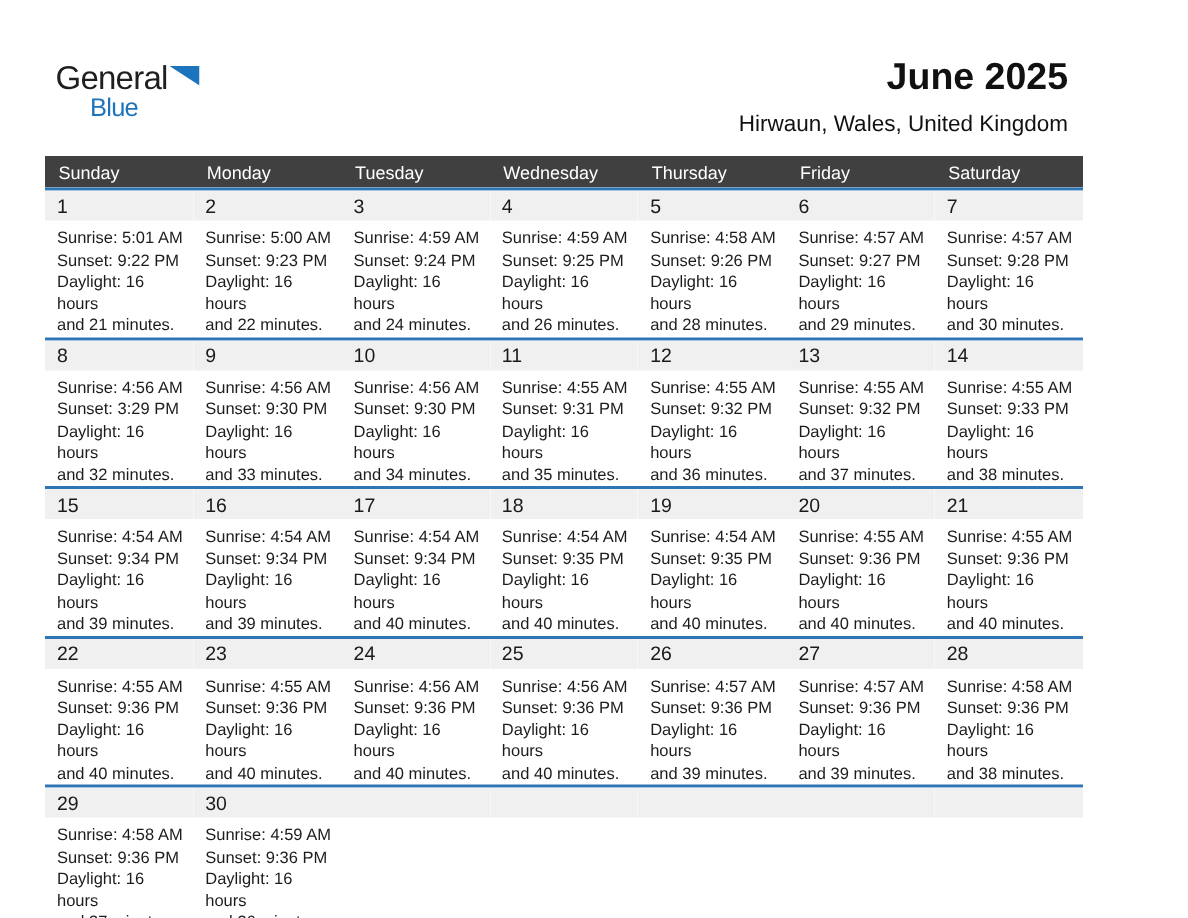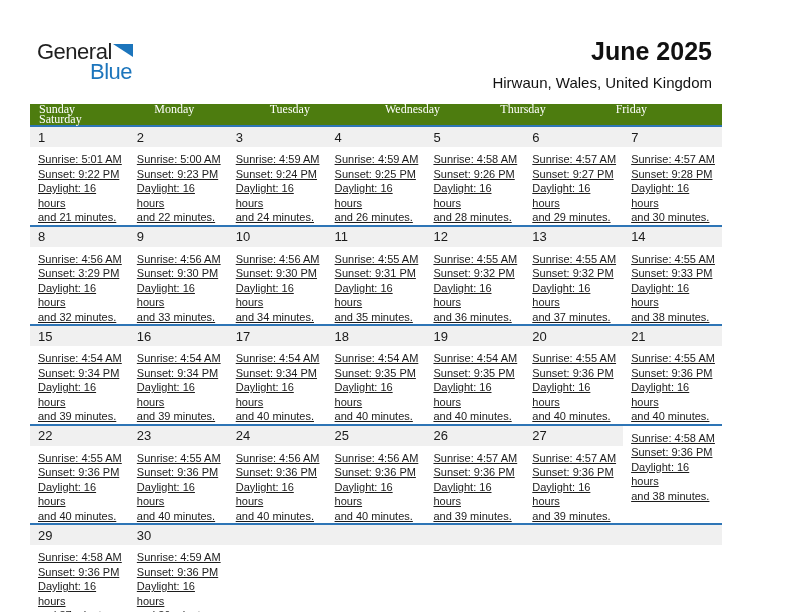--- a/index.html
+++ b/index.html
@@ -9,39 +9,39 @@
   .page { width:752px; height:612px; position:relative; }
 
   
   .top { display:flex; justify-content:space-between; align-items:flex-start;
          padding:32px 30px 0 37px; height:104px; }
 
   .logo { position:relative; margin-top:10px; }
   .logo-row1 { display:flex; align-items:flex-start; }
   .logo-general { font-size:22px; color:#1f1f1f; letter-spacing:-0.5px; line-height:20px; }
   .logo-tri { margin-left:1px; margin-top:1px; display:block; }
-  .logo-blue { font-size:22px; color:#1c75bc; letter-spacing:-0.5px; line-height:19px; margin-left:53px; }
+  .logo-blue { font-size:17px; color:#1c75bc; letter-spacing:-0.5px; line-height:19px; margin-left:23px; }
 
   .titles { text-align:right; padding-right:10px; margin-top:6px; }
   .month-title { font-size:25px; color:#111; font-weight:700; line-height:26px; }
   .location { font-size:15px; color:#111; margin-top:10px; }
 
   
   .calendar { margin:0 30px; }
-  .weekday-row { display:grid; grid-template-columns:repeat(6,1fr);
-                 background:#4d7c0f; height:21px; align-items:center;font-family:Liberation Serif, serif; }
+  .weekday-row { display:grid; grid-template-columns:repeat(7,1fr);
+                 background:#404040; height:21px; align-items:center; }
   .weekday-row span { color:#ffffff; font-size:12px; padding-left:9px;
                       overflow:hidden; white-space:nowrap; }
 
   .week-row { display:grid; grid-template-columns:repeat(7,1fr);
               border-top:2px solid #2e75b6; min-height:88px; background:#ffffff; }
   .cell { overflow:hidden; }
   .day-band { background:#f0f0f0; height:20px; padding-left:8px;
               font-size:13px; color:#1a1a1a; display:flex; align-items:center; }
-  .cell-body { padding:5px 4px 0 8px; font-size:11px; line-height:14.5px; color:#1c1c1c;text-decoration:underline; }
+  .cell-body { padding:5px 4px 0 8px; font-size:11px; line-height:14.5px; color:#1c1c1c; }
 </style>
 </head>
 <body>
 
 <div class="page">
 
   <div class="top">
     <div class="logo">
       <div class="logo-row1">
         <span class="logo-general">General</span>
@@ -367,20 +367,23 @@
               <span>27</span>
             </div>
             <div class="cell-body">
               <div class="line">Sunrise: 4:57 AM</div>
               <div class="line">Sunset: 9:36 PM</div>
               <div class="line">Daylight: 16 hours</div>
               <div class="line">and 39 minutes.</div>
             </div>
           </div>
           <div class="cell">
+            <div class="day-band">
+              <span>28</span>
+            </div>
             <div class="cell-body">
               <div class="line">Sunrise: 4:58 AM</div>
               <div class="line">Sunset: 9:36 PM</div>
               <div class="line">Daylight: 16 hours</div>
               <div class="line">and 38 minutes.</div>
             </div>
           </div>
         </div>
         <div class="week-row">
           <div class="cell">

